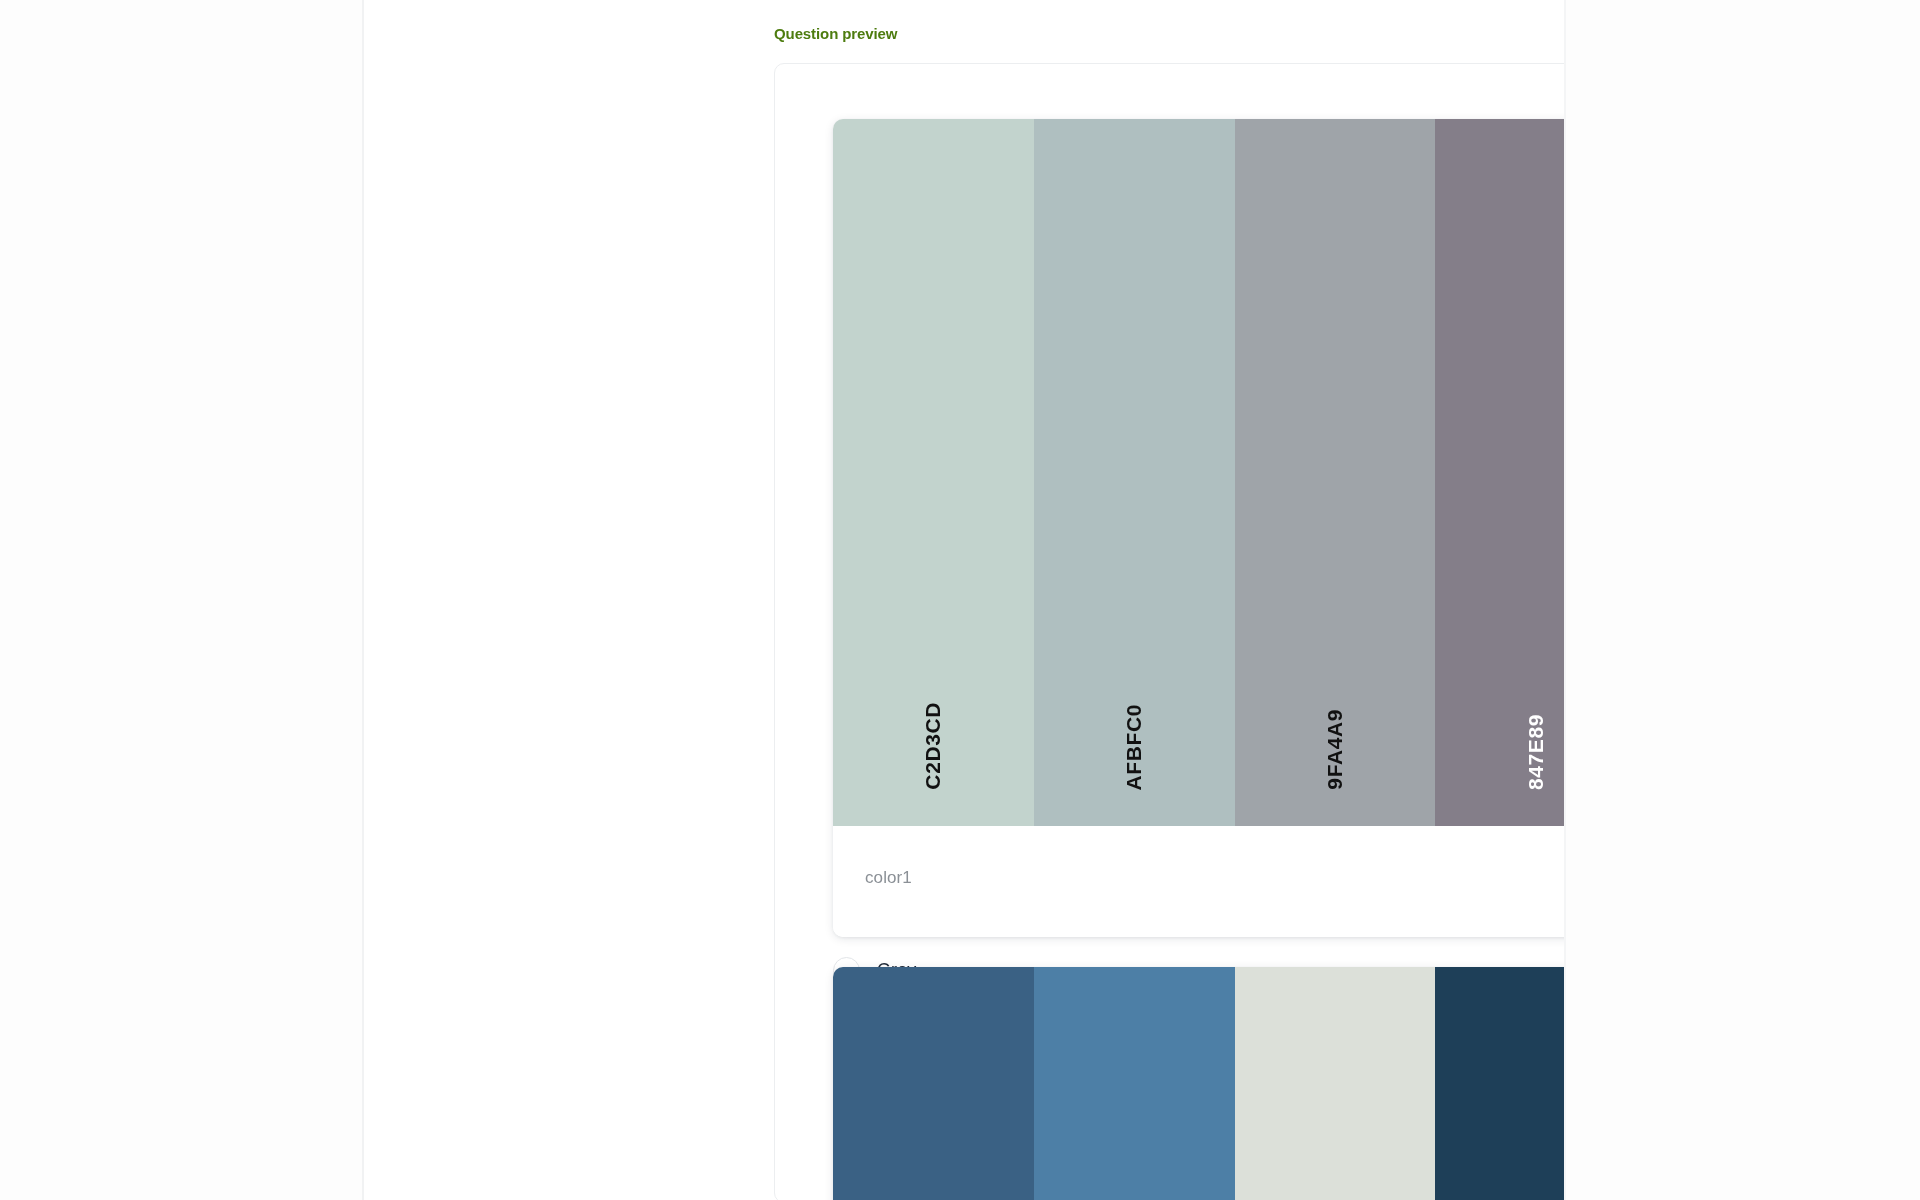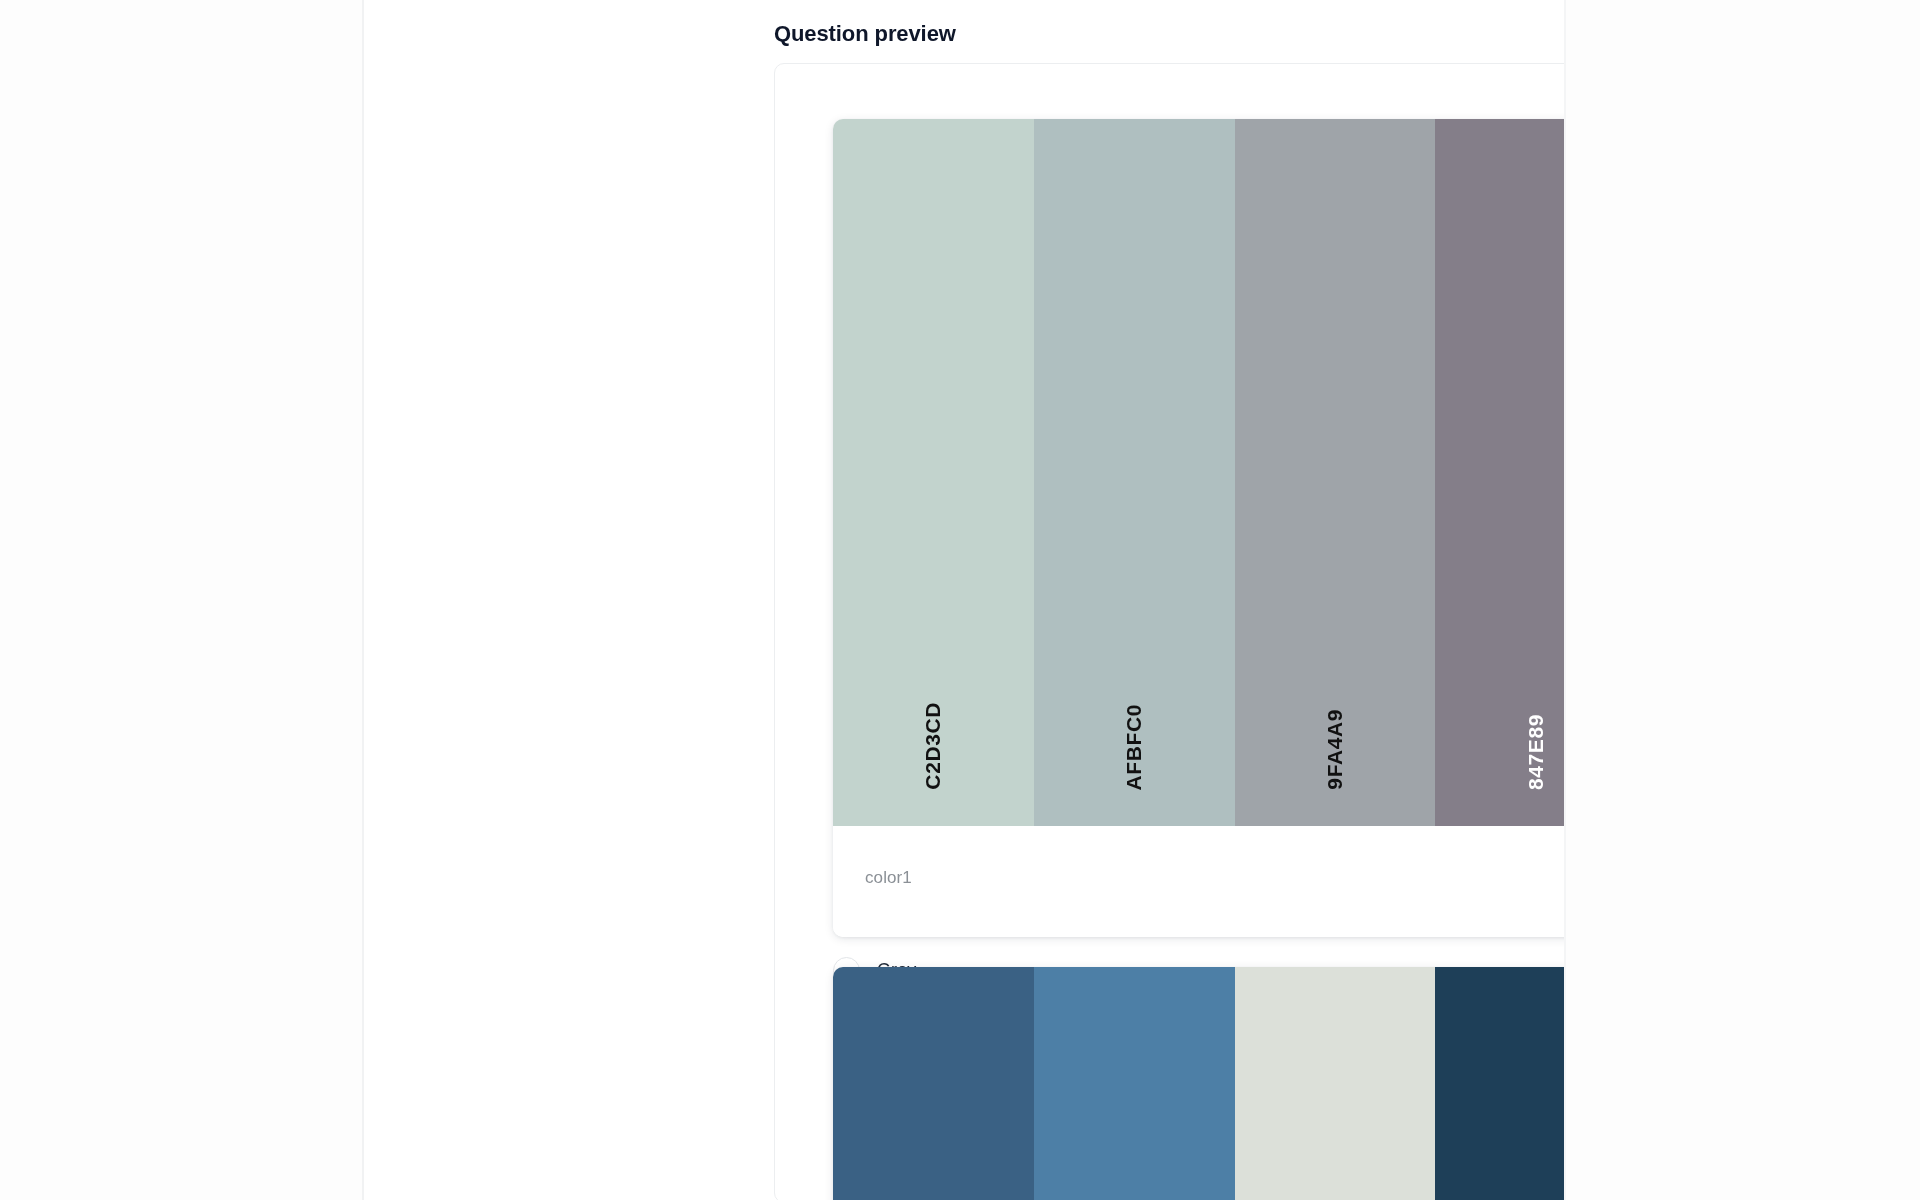--- a/index.html
+++ b/index.html
@@ -55,23 +55,23 @@
     left: 1564px; top: 0;
     width: 2px; height: 1200px;
     background: #f4f5f6;
   }
 
   
   .section-heading {
     position: absolute;
     left: 410px;
     top: 23px;
-    font-size: 22px;
+    font-size: 15px;
     font-weight: bold;
-    color: #0f172a;
+    color: #4d7c0f;
     letter-spacing: -0.1px;
     line-height: 22px;
   }
 
   
   .preview-card {
     position: absolute;
     left: 410px;
     top: 63px;
     width: 1103px;

